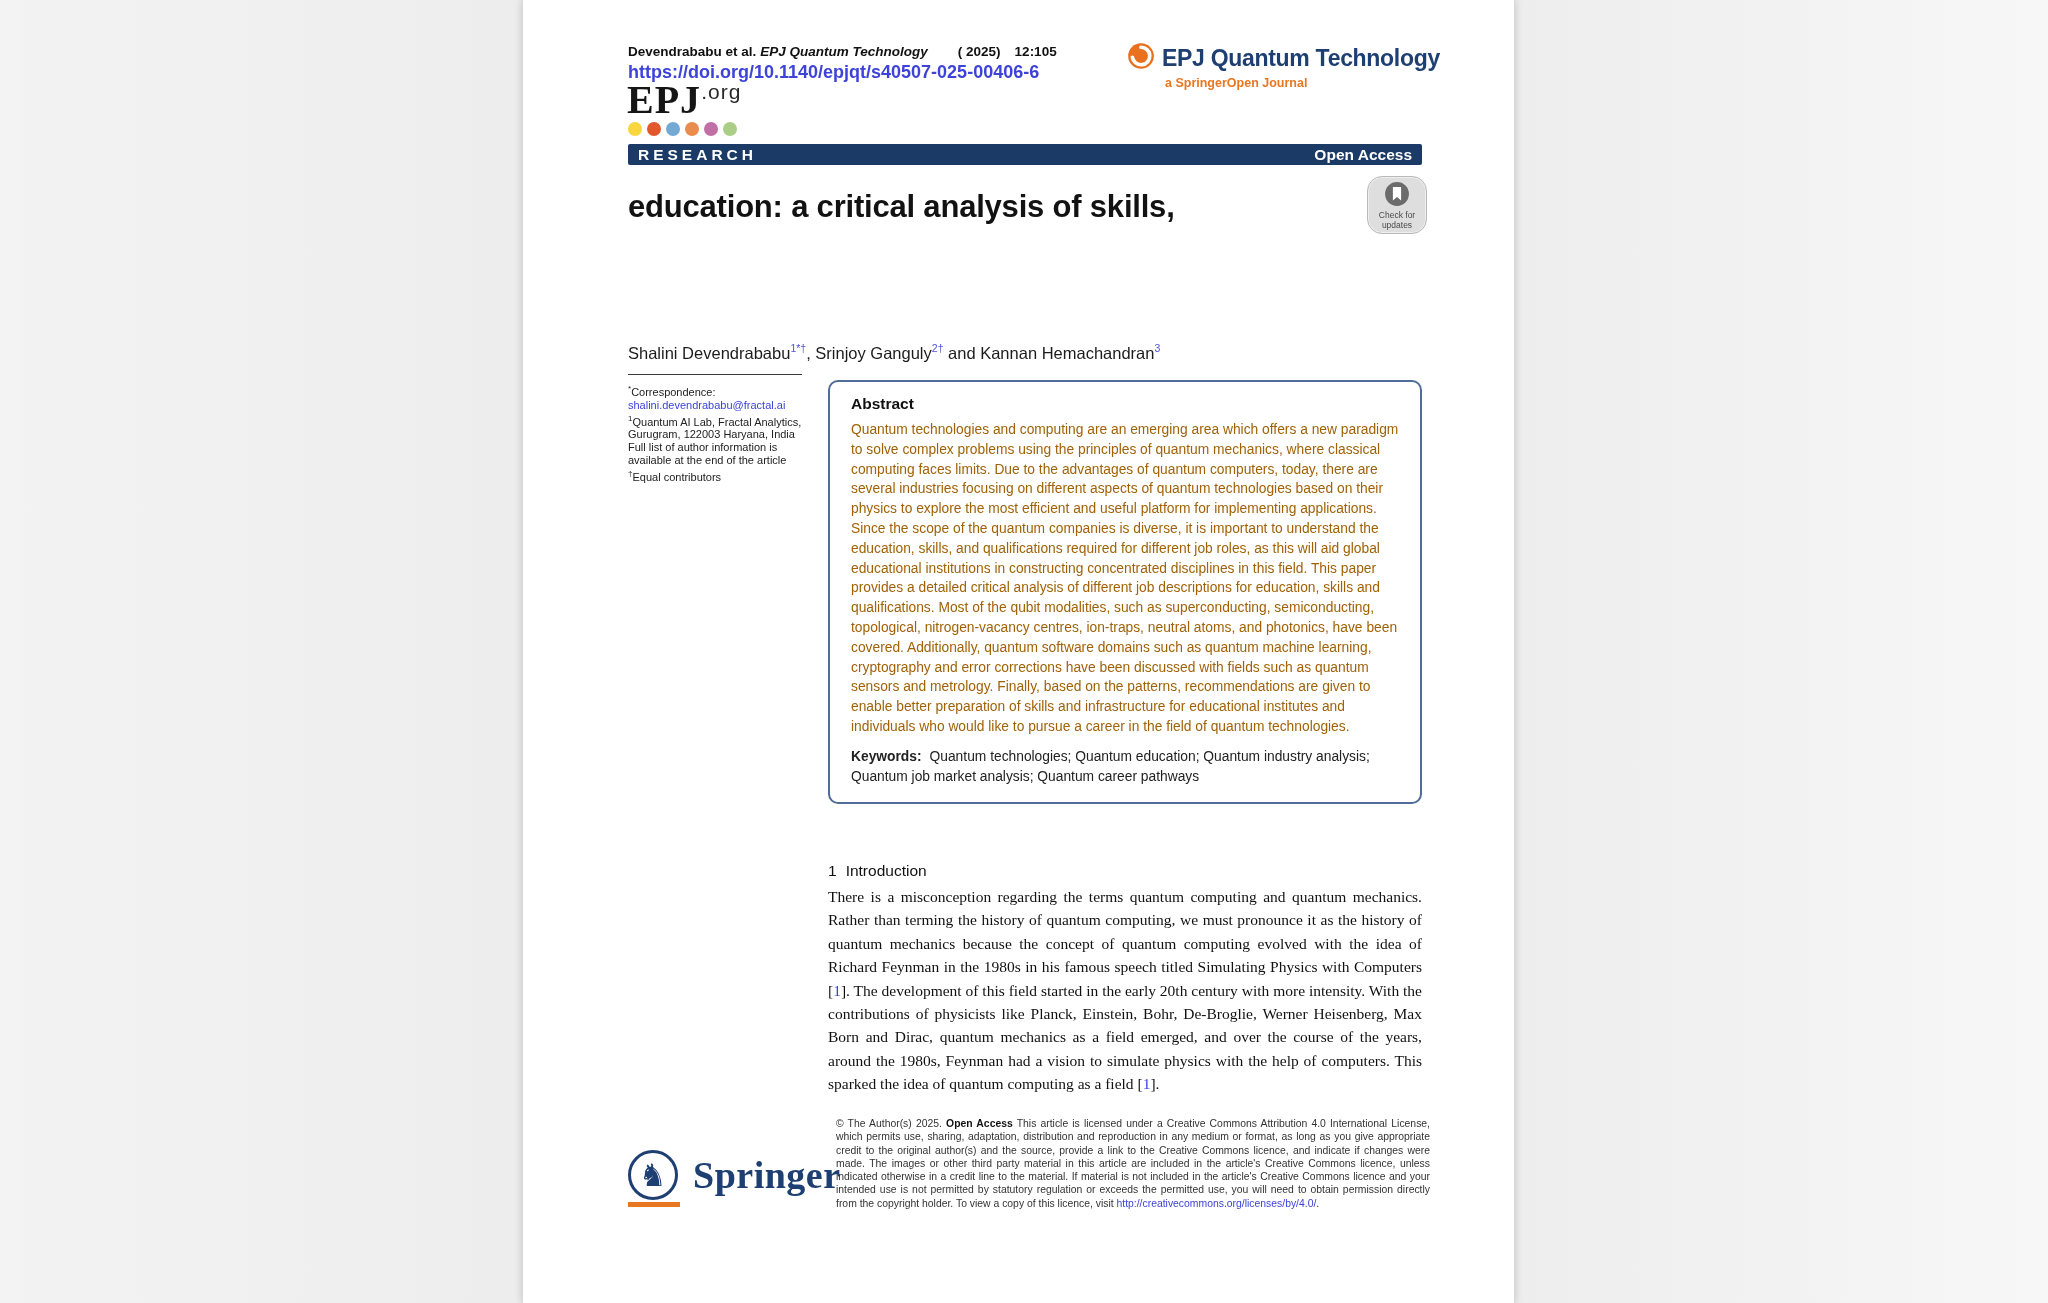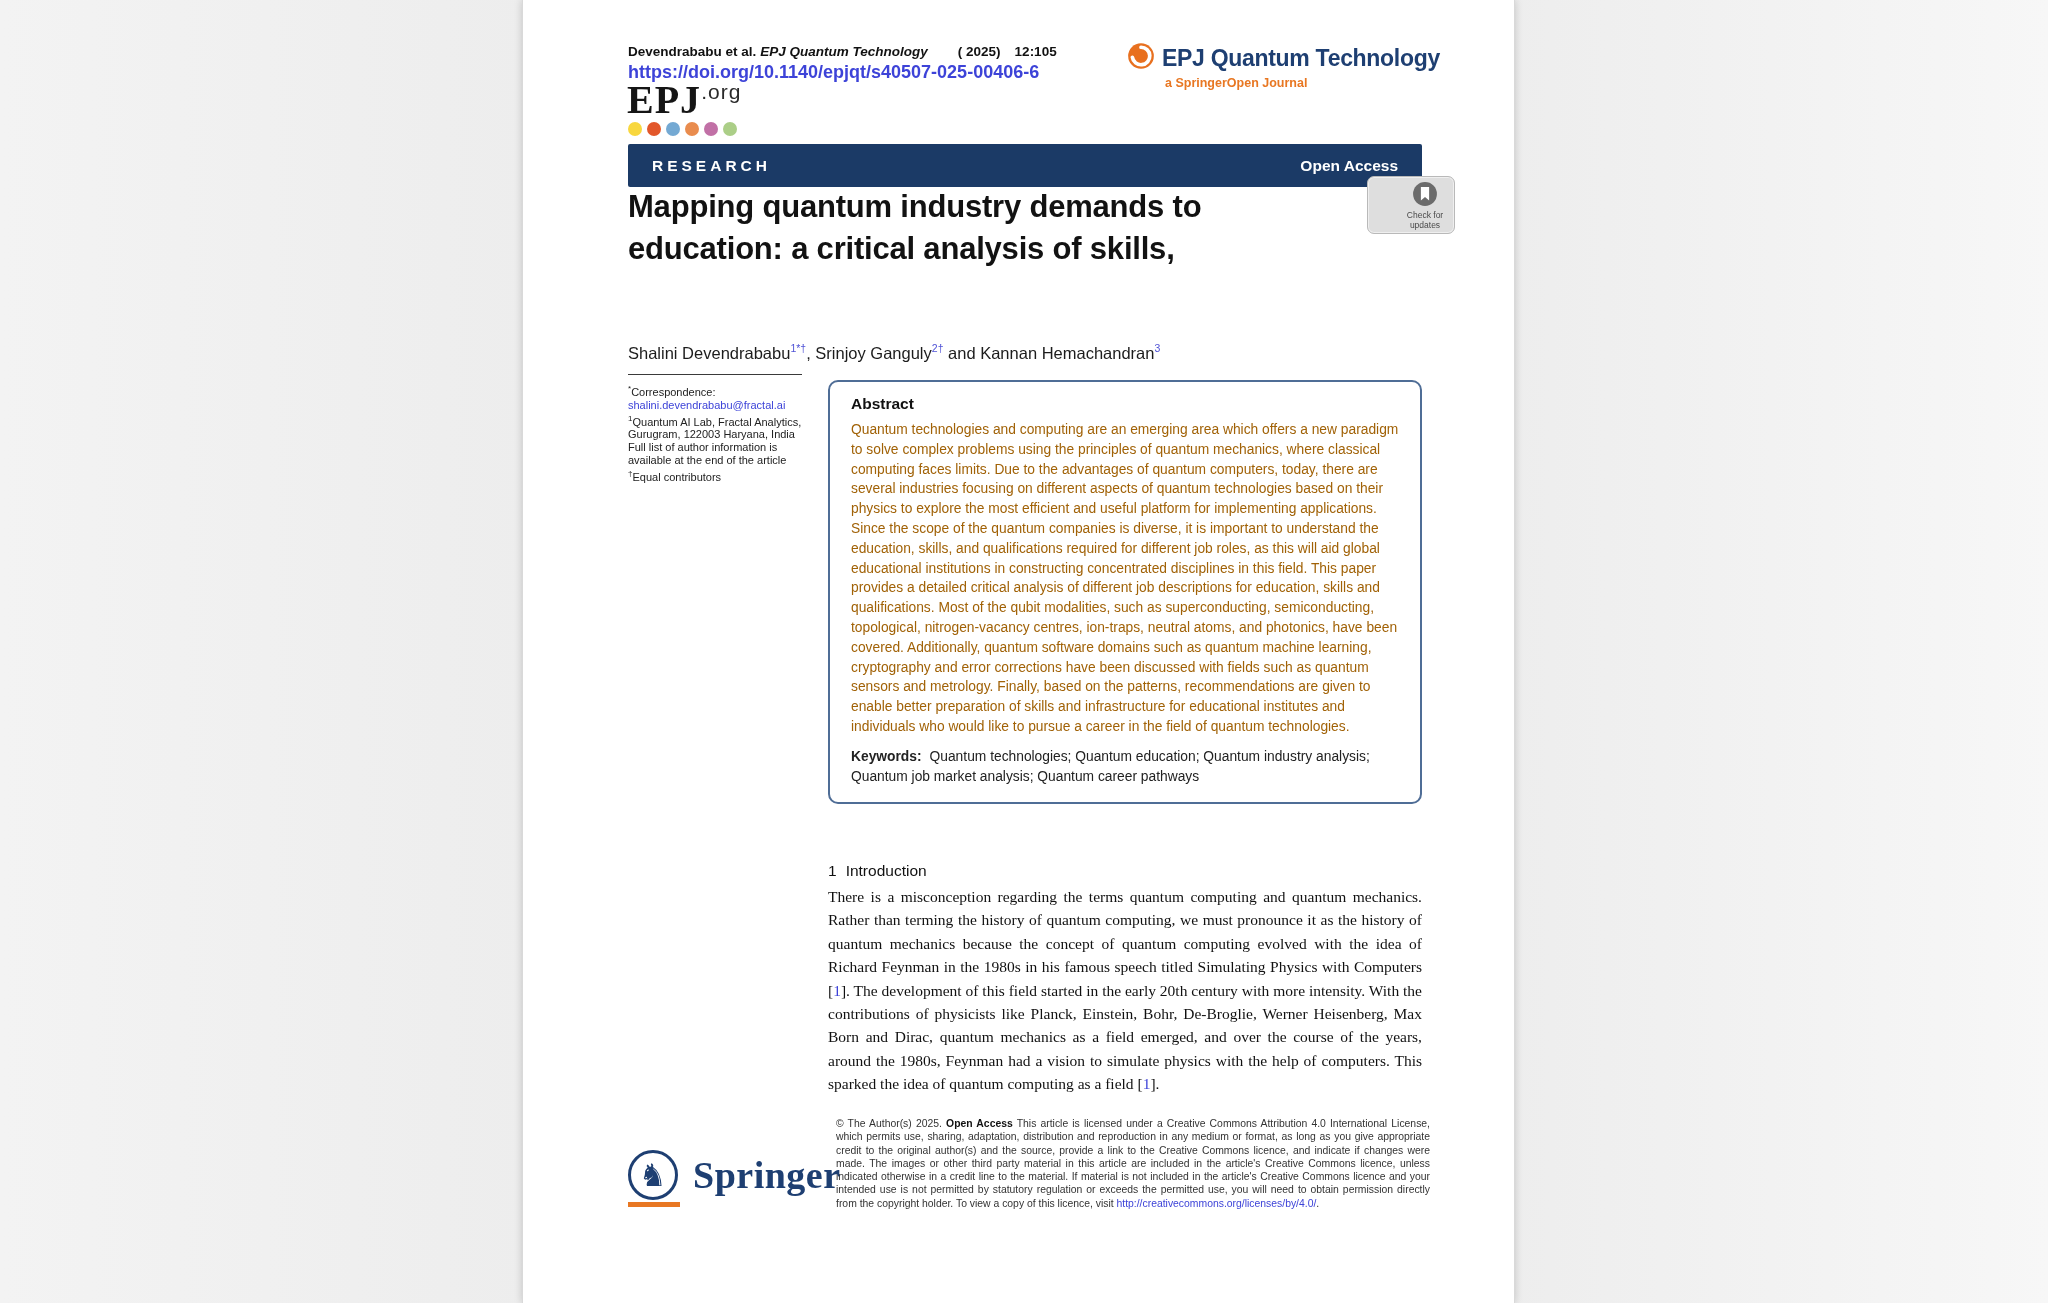--- a/index.html
+++ b/index.html
@@ -22,28 +22,28 @@
   .epj-logo .epj{font-family:"Liberation Serif",serif;font-weight:700;font-size:40px;letter-spacing:1px;}
   .epj-logo .org{font-size:21px;letter-spacing:1px;position:relative;top:-14px;color:#2a2a2a;}
   .dots{left:105px;top:122px;display:flex;gap:5px;}
   .dot{width:14px;height:14px;border-radius:50%;}
 
   .jlogo{left:604px;top:42px;width:300px;}
   .jlogo-row{display:flex;align-items:center;gap:7px;}
   .jlogo-name{font-size:23px;font-weight:700;color:var(--logo-navy);letter-spacing:-0.3px;white-space:nowrap;}
   .jlogo-sub{margin:2px 0 0 38px;font-size:12.5px;font-weight:700;color:var(--orange);}
 
-  .banner{left:105px;top:144px;width:794px;height:43px;background:var(--navy);color:#fff;
-    display:flex;justify-content:space-between;align-items:center;padding:0 24px;box-sizing:border-box;
+  .banner{left:105px;top:144px;width:794px;height:21px;background:var(--navy);color:#fff;
+    display:flex;justify-content:space-between;align-items:center;padding:0 10px;box-sizing:border-box;
     border-radius:2px;}
   .banner .research{font-size:15.5px;font-weight:700;letter-spacing:4px;}
   .banner .oa-label{font-size:15.5px;font-weight:700;}
 
   .badge{left:844px;top:176px;width:58px;height:56px;background:#dedede;border:1px solid #b9b9b9;
-    border-radius:7px;text-align:center;cursor:pointer;box-shadow:inset 0 0 0 1px #efefef;padding-left:28px;}
+    border-radius:15px;text-align:center;cursor:pointer;box-shadow:inset 0 0 0 1px #efefef;}
   .badge svg{margin-top:4px;}
   .badge .bt{font-size:8.5px;line-height:9.5px;color:#4a4a4a;}
 
   
   .title{left:105px;top:186px;color:#121212;}
   .title div{font-size:31px;line-height:42px;font-weight:600;letter-spacing:-0.2px;}
   .authors{left:105px;top:342px;font-size:16.5px;color:#1c1c1c;}
   .authors sup{font-size:10.5px;color:var(--sup-blue);}
 
   
@@ -134,21 +134,20 @@
     <div class="abs badge">
       <svg width="26" height="26" viewBox="0 0 24 24">
         <circle cx="12" cy="12" r="11" fill="#6b6b6b"></circle>
         <path d="M8.2 5.5h7.6v12.5l-3.8-3.3-3.8 3.3z" fill="#ffffff"></path>
       </svg>
       <div class="bt">Check for</div>
       <div class="bt">updates</div>
     </div>
 
     <div class="abs title">
-      <div>Mapping quantum industry demands to</div>
       <div>education: a critical analysis of skills,</div>
     </div>
 
     <div class="abs authors">
       <span>Shalini Devendrababu</span><sup>1*†</sup><span>, Srinjoy Ganguly</span><sup>2†</sup><span> and Kannan Hemachandran</span><sup>3</sup>
     </div>
 
     <div class="abs leftcol">
       <div class="rule"></div>
       <p><sup>*</sup><span>Correspondence:</span></p>

